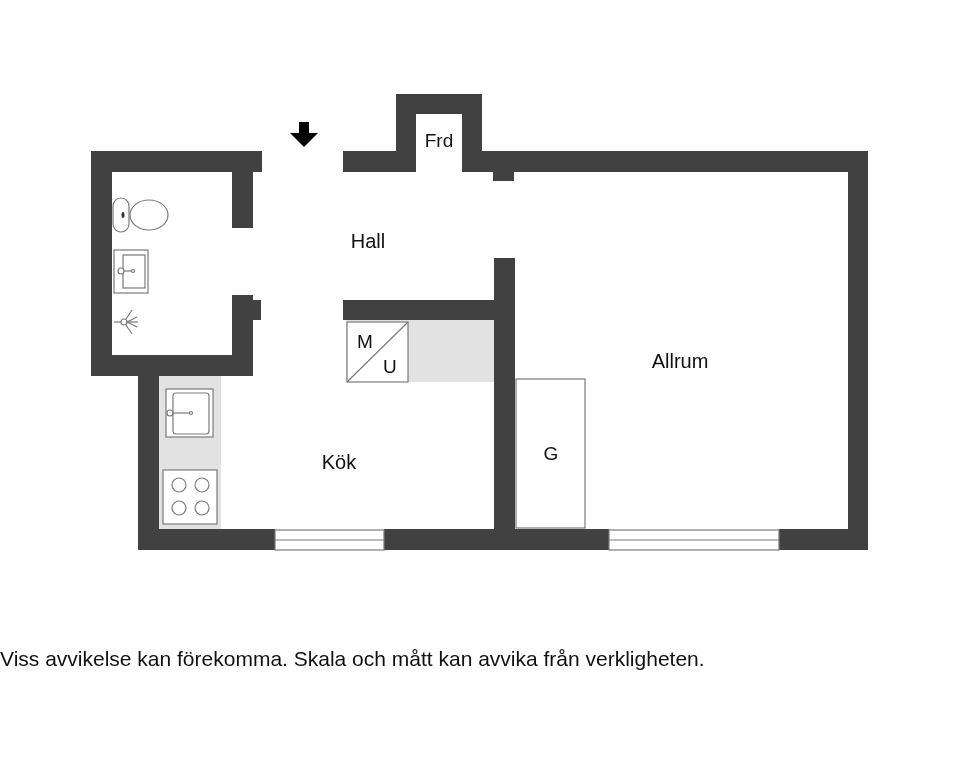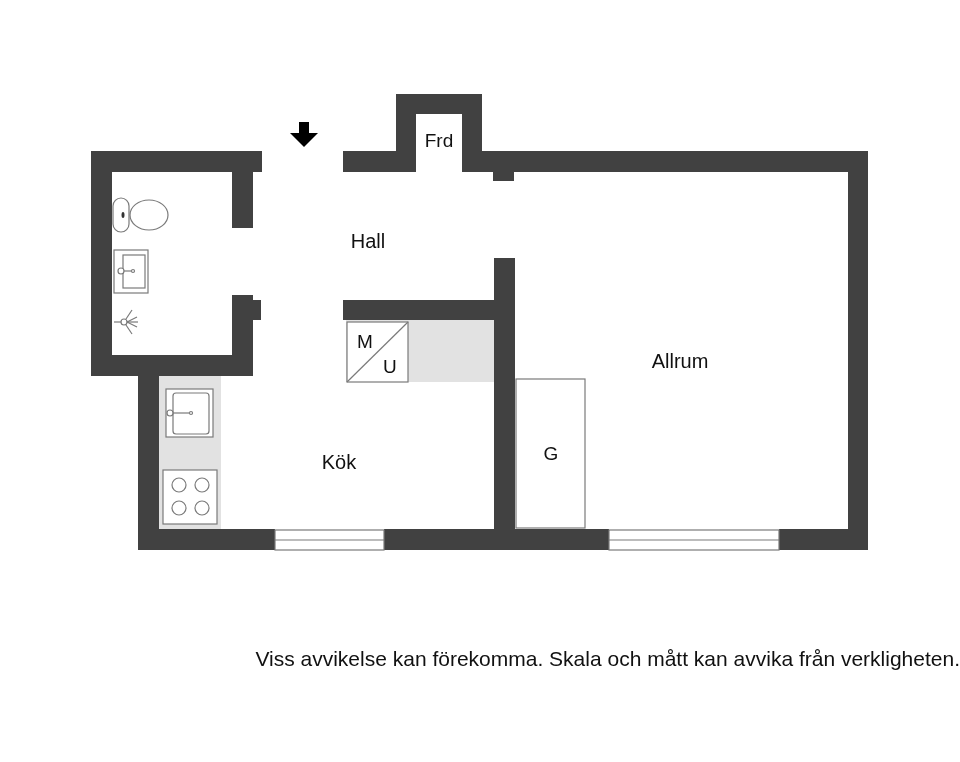--- a/index.html
+++ b/index.html
@@ -3,21 +3,21 @@
   <meta charset="utf-8">
   <style>
     html, body { margin: 0; padding: 0; background: #ffffff; }
     body { width: 960px; height: 762px; position: relative; overflow: hidden; font-family: "Liberation Sans", sans-serif; }
     #plan { position: absolute; left: 0; top: 0; width: 960px; height: 762px; }
     .wall { fill: #414141; }
     .fixture { fill: #ffffff; stroke: #7a7a7a; stroke-width: 1.2; }
     .counter { fill: #e2e2e2; }
     .lbl { font-family: "Liberation Sans", sans-serif; fill: #111111; }
     .disclaimer {
-      position: absolute; left: 0; top: 647px; width: 960px; text-align: right;
+      position: absolute; left: 0; top: 647px; width: 960px; text-align: left;
       font-family: "Liberation Sans", sans-serif; font-size: 21px; color: #111111;
     }
   </style>
 </head>
 <body>
 
 <svg id="plan" viewBox="0 0 960 762" xmlns="http://www.w3.org/2000/svg">
 
   <rect class="counter" x="159" y="376" width="62" height="153"></rect>
 

